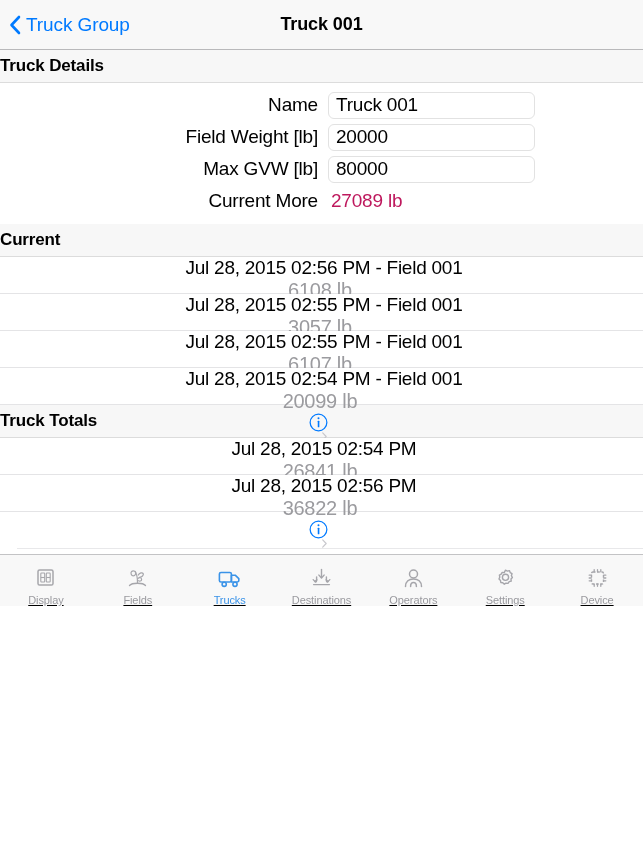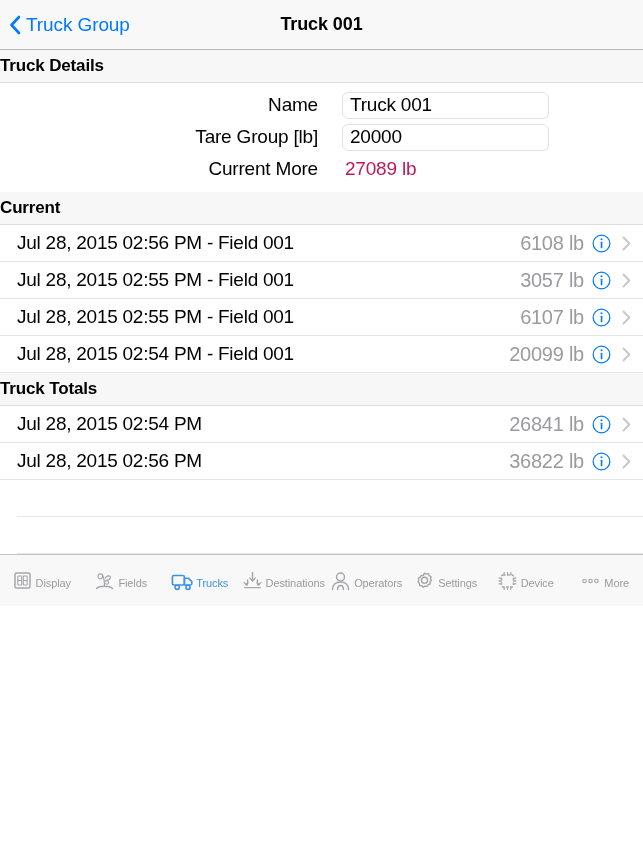--- a/index.html
+++ b/index.html
@@ -82,21 +82,20 @@
   }
   .section-header.first { border-top: none; }
 
   
   .details-body { background: #ffffff; padding-top: 6px; padding-bottom: 7px; }
   .form-row {
     display: flex;
     align-items: center;
     height: 32px;
     margin-bottom: 0px;
-    gap: 14px;
   }
   .form-label {
     width: 328px;
     text-align: right;
     padding-right: 10px;
     font-size: 19px;
     color: #000000;
     letter-spacing: -0.2px;
     white-space: nowrap;
   }
@@ -124,20 +123,21 @@
   .list-row {
     height: 37px;
     display: flex;
     align-items: center;
     background: #ffffff;
     padding-left: 17px;
     padding-right: 12px;
     border-bottom: 1px solid #e4e4e6;
     position: relative;
     cursor: pointer;
+    flex-direction: column;
   }
   .row-title {
     flex: 1 1 auto;
     font-size: 19px;
     color: #000000;
     letter-spacing: -0.25px;
     white-space: nowrap;
   }
   .row-value {
     font-size: 20px;
@@ -168,24 +168,26 @@
     flex: 0 0 52px;
     height: 52px;
     background: #f8f8f8;
     border-top: 1px solid #c3c3c5;
     display: flex;
     align-items: stretch;
   }
   .tab {
     flex: 1 1 0;
     display: flex;
-    align-items: center;
-    justify-content: center;
+    flex-direction: column;
+    align-items: center;
+    justify-content: flex-end;
     cursor: pointer;
     padding-top: 3px;
+    text-decoration: underline;
   }
   .tab-icon { width: 27px; height: 25px; display: block; }
   .tab-label {
     font-size: 11px;
     margin-top: 2px;
     color: #9a9a9f;
     letter-spacing: -0.1px;
   }
   .tab.active .tab-label { color: #3a93e8; }
 </style>
@@ -208,24 +210,28 @@
 
     <div class="section-header first">Truck Details</div>
     <div class="details-body">
 
       <div class="form-row">
         <div class="form-label">Name</div>
         <input class="form-input" type="text" value="Truck 001" style="">
       </div>
 
       <div class="form-row">
-        <div class="form-label">Tare Group [lb]</div>
+        <div class="form-label">Field Weight [lb]</div>
         <input class="form-input" type="text" value="20000" style="">
       </div>
 
+      <div class="form-row">
+        <div class="form-label">Max GVW [lb]</div>
+        <input class="form-input" type="text" value="80000" style="">
+      </div>
 
       <div class="form-row">
         <div class="form-label">Current More</div>
         <div class="form-static">27089 lb</div>
       </div>
 
     </div>
 
     <div class="section-header">Current</div>
     <div>
@@ -406,24 +412,16 @@
         <line x1="5.2" y1="8.2" x2="7.3" y2="8.2" stroke="#a6a6ab" stroke-width="1.3" stroke-linecap="round"></line>
         <line x1="5.2" y1="11" x2="7.3" y2="11" stroke="#a6a6ab" stroke-width="1.3" stroke-linecap="round"></line>
         <line x1="5.2" y1="13.8" x2="7.3" y2="13.8" stroke="#a6a6ab" stroke-width="1.3" stroke-linecap="round"></line>
         <line x1="19.7" y1="8.2" x2="21.8" y2="8.2" stroke="#a6a6ab" stroke-width="1.3" stroke-linecap="round"></line>
         <line x1="19.7" y1="11" x2="21.8" y2="11" stroke="#a6a6ab" stroke-width="1.3" stroke-linecap="round"></line>
         <line x1="19.7" y1="13.8" x2="21.8" y2="13.8" stroke="#a6a6ab" stroke-width="1.3" stroke-linecap="round"></line>
       </svg>
       <span class="tab-label">Device</span>
     </div>
 
-    <div class="tab">
-      <svg class="tab-icon" viewBox="0 0 27 25">
-        <circle cx="7.5" cy="11" r="1.75" fill="none" stroke="#a6a6ab" stroke-width="1.2"></circle>
-        <circle cx="13.5" cy="11" r="1.75" fill="none" stroke="#a6a6ab" stroke-width="1.2"></circle>
-        <circle cx="19.5" cy="11" r="1.75" fill="none" stroke="#a6a6ab" stroke-width="1.2"></circle>
-      </svg>
-      <span class="tab-label">More</span>
-    </div>
 
   </div>
 
 </div>
 
 </body></html>

